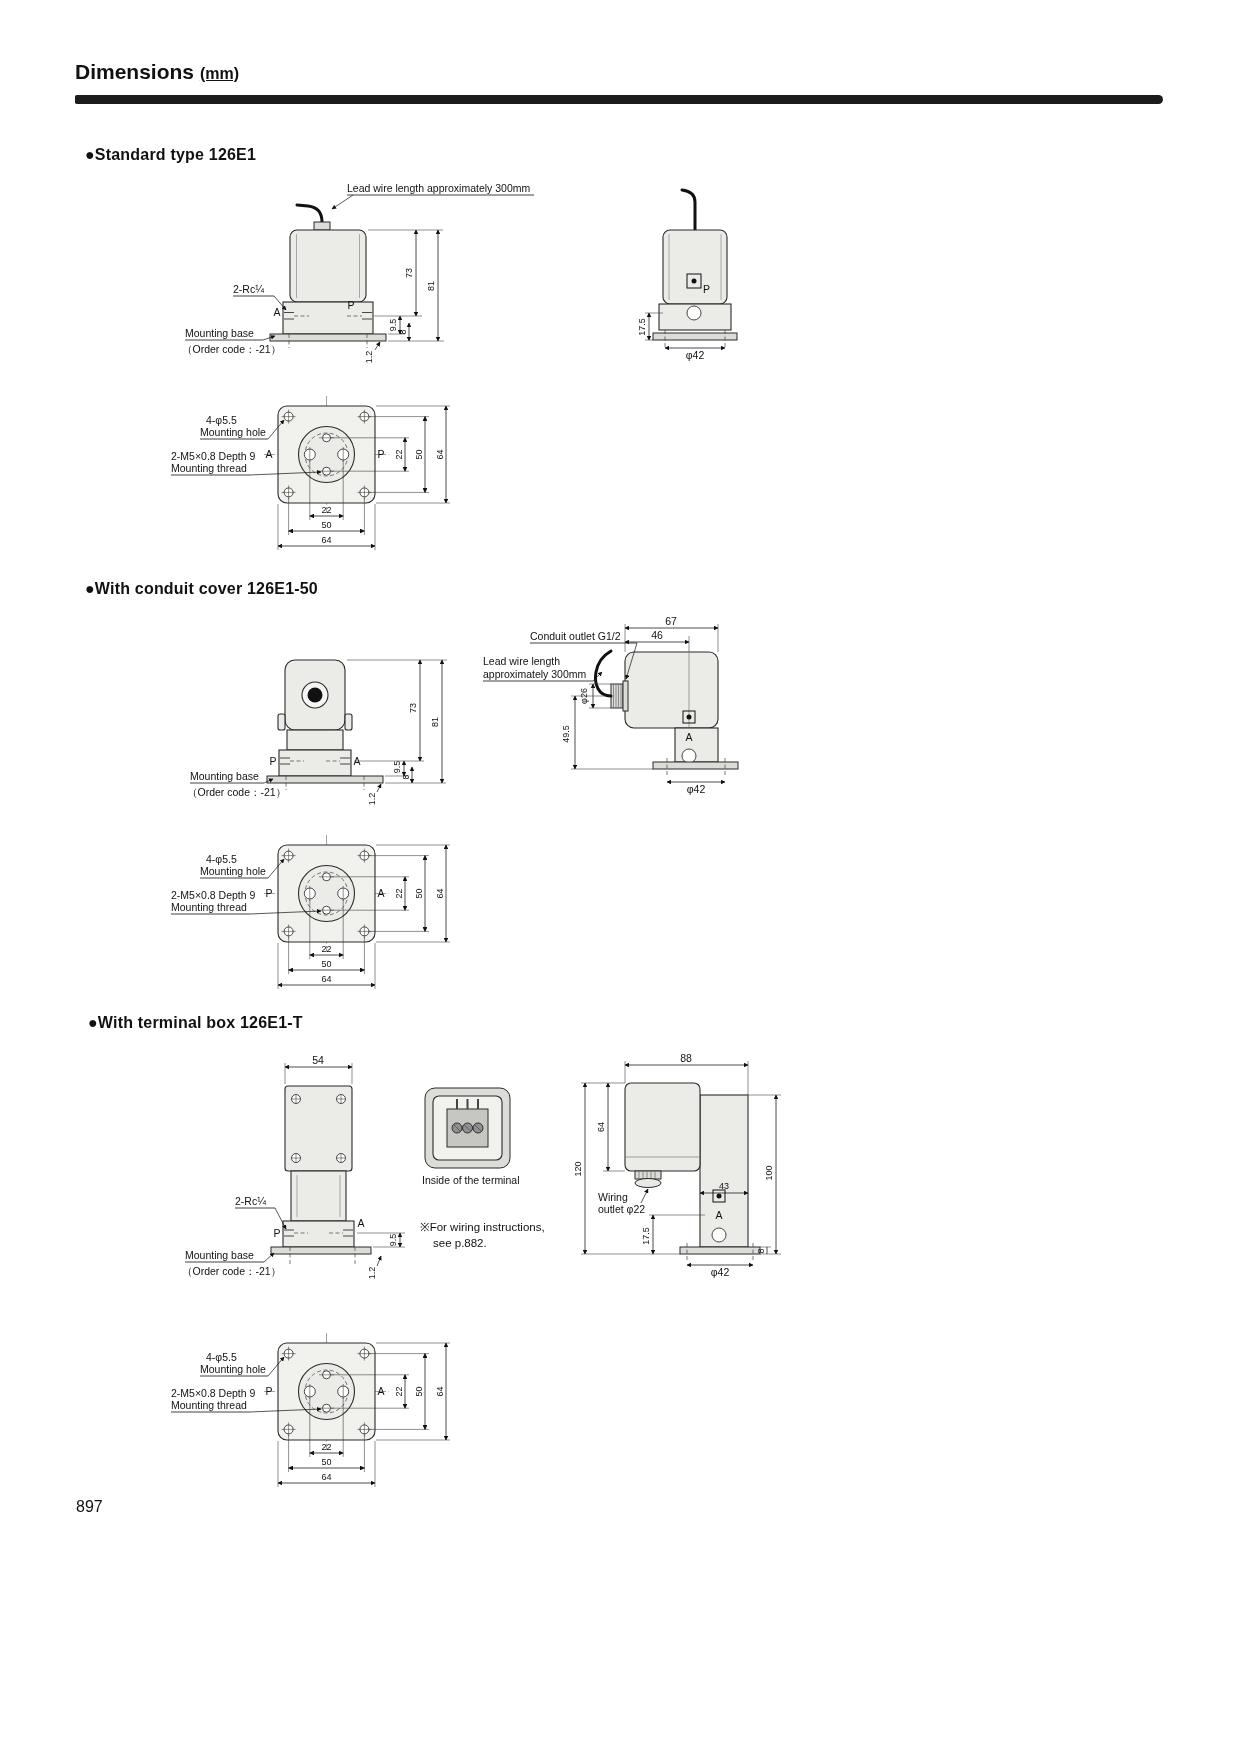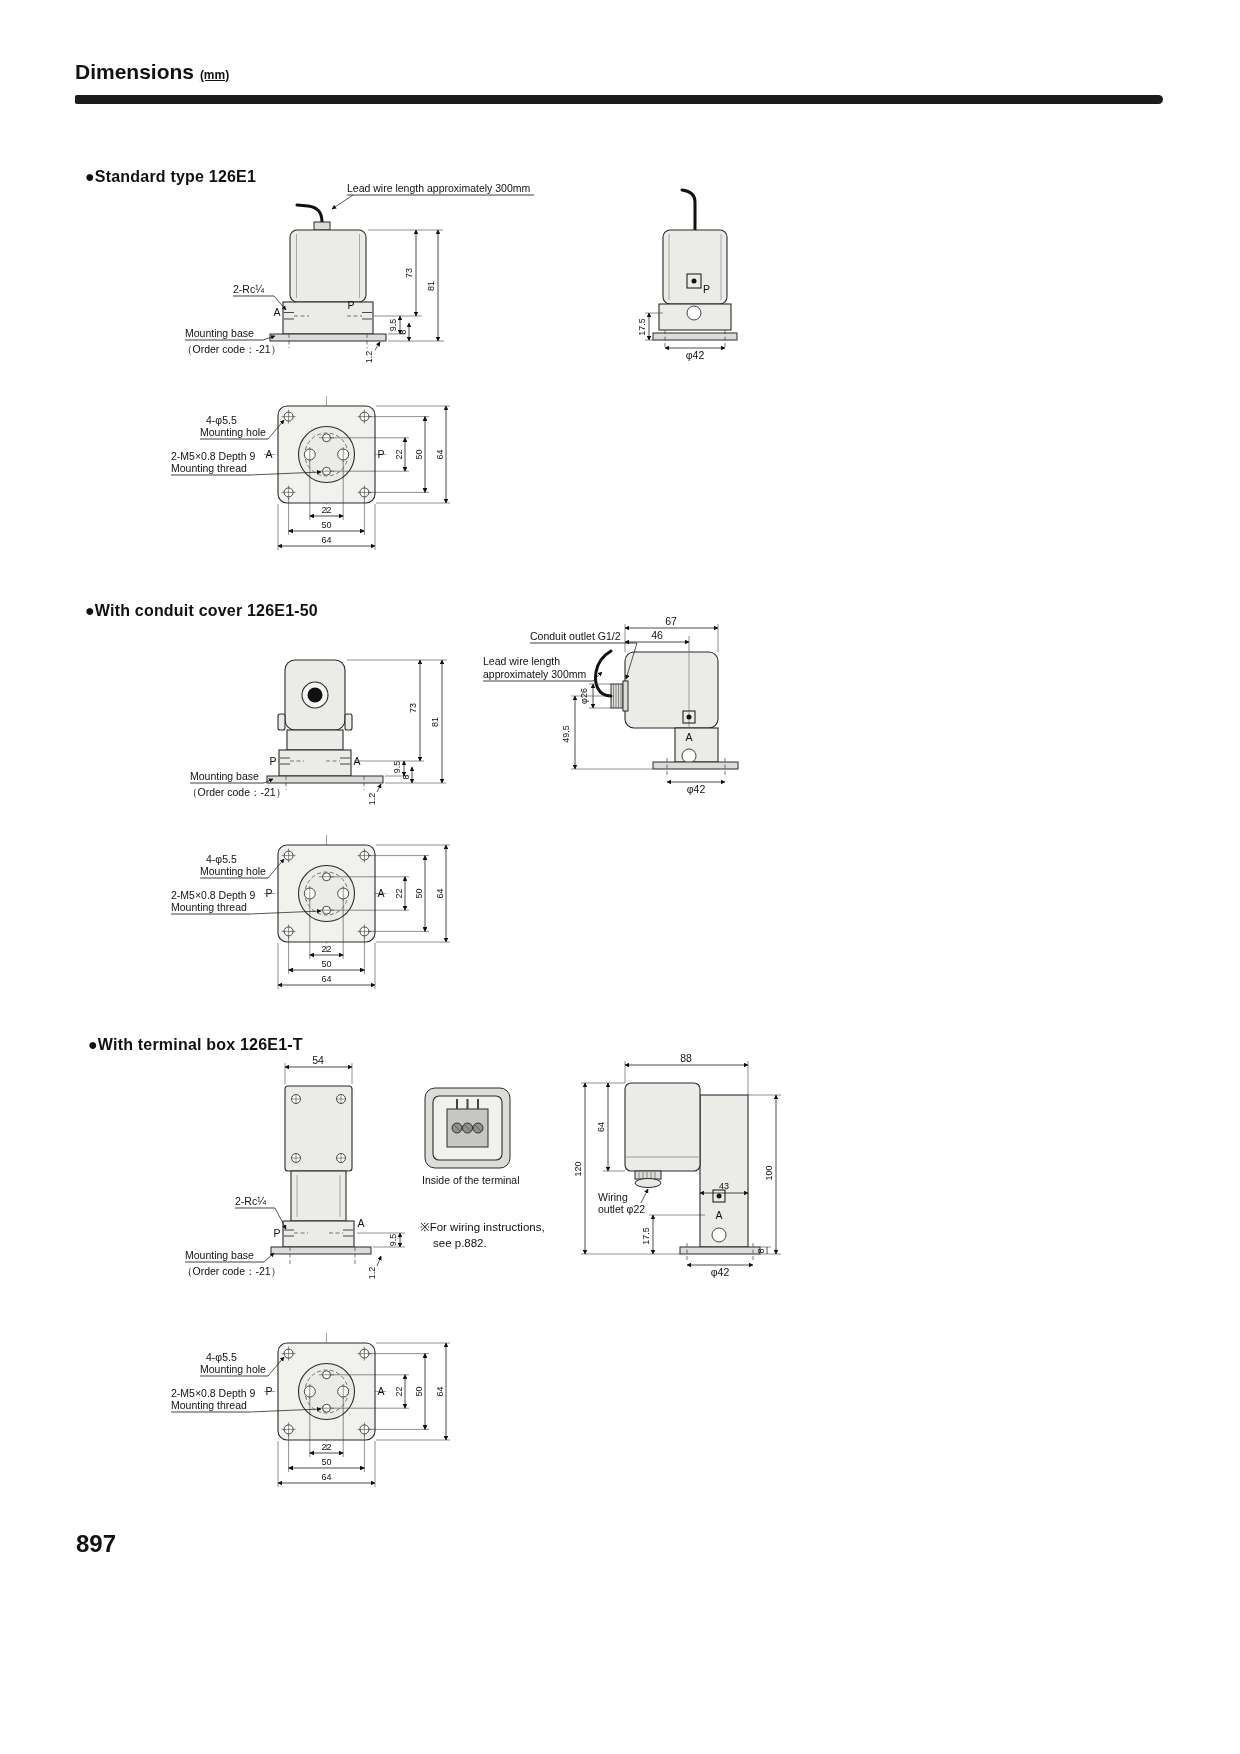--- a/index.html
+++ b/index.html
@@ -2,25 +2,25 @@
 <html><head>
 <meta charset="utf-8">
 <style>
   html,body { margin:0; padding:0; }
   body {
     width:1240px; height:1754px; background:#ffffff; position:relative;
     font-family:"Liberation Sans", sans-serif; color:#111;
   }
   .abs { position:absolute; }
   .hdr-title { left:75px; top:60px; font-size:21px; font-weight:bold; }
-  .hdr-unit  { font-size:12px; font-weight:bold;text-decoration:underline; }
+  .hdr-unit  { font-size:16px; font-weight:bold;text-decoration:underline; }
   .rule-bar  { left:75px; top:95px; width:1088px; height:9px; background:#1c1c1c;
                border-radius:2px 5px 5px 2px; }
-  .section-heading { font-size:16px; font-weight:bold; letter-spacing:0.2px;margin-top:22px; }
-  .page-number { left:76px; top:1530px; font-size:24px;font-weight:bold; }
+  .section-heading { font-size:16px; font-weight:bold; letter-spacing:0.2px; }
+  .page-number { left:76px; top:1498px; font-size:16px; }
 
   svg { overflow:visible; }
   svg text { font-family:"Liberation Sans", sans-serif; fill:#111; }
   .t9  { font-size:9px; }
   .t10 { font-size:10.5px; }
   .t11 { font-size:11.5px; }
   .mid { text-anchor:middle; }
   .obj   { fill:#ebebe7; stroke:#2b2b2b; stroke-width:1.1; }
   .obj2  { fill:#f1f1ee; stroke:#2b2b2b; stroke-width:1.1; }
   .plate { fill:#dcdcd8; stroke:#2b2b2b; stroke-width:1; }

